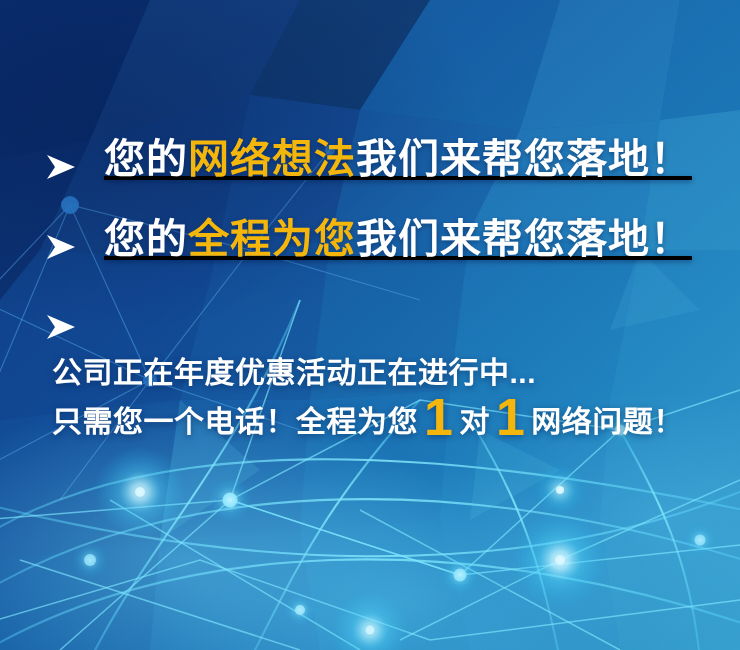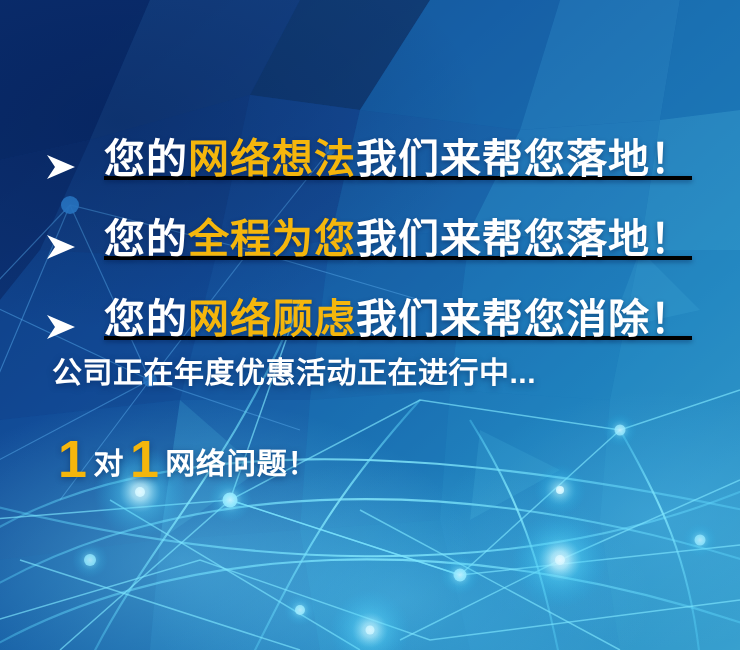--- a/index.html
+++ b/index.html
@@ -107,21 +107,21 @@
   .sub-line {
     font-size: 30px;
     font-weight: 700;
     color: #ffffff;
     letter-spacing: .5px;
     line-height: 1;
     white-space: nowrap;
     text-shadow: 0 2px 6px rgba(0,30,80,.5);
   }
 
-  .sub-line.first { margin-bottom: 42px; }
+  .sub-line.first { }
 
   .sub-line.second {
     display: flex;
     align-items: baseline;
   }
 
   .big-one {
     color: #f5b60c;
     font-size: 52px;
     font-weight: 700;
@@ -292,31 +292,29 @@
         </svg>
         <div class="headline-text">
           <span class="seg">您的</span><span class="seg hl">全程为您</span><span class="seg">我们来帮您落地！</span>
         </div>
       </div>
 
       <div class="headline-row">
         <svg class="bullet-arrow" viewBox="0 0 30 26">
           <path d="M1,1 L29,13 L1,25 L9,13 Z" fill="#ffffff"></path>
         </svg>
-        <div class="headline-text">
-          <span class="seg">您的</span><span class="seg hl">网络顾虑</span><span class="seg">我们来帮您消除！</span>
-        </div>
       </div>
 
     </div>
 
     <div class="sub-block">
       <div class="sub-line first">公司正在年度优惠活动正在进行中...</div>
 
       <div class="sub-line second">
+        <span class="seg">只需您一个电话！全程为您</span>
         <span class="big-one">1</span>
         <span class="seg">对</span>
         <span class="big-one">1</span>
         <span class="seg">网络问题！</span>
       </div>
     </div>
 
   </div>
 </div>
 

